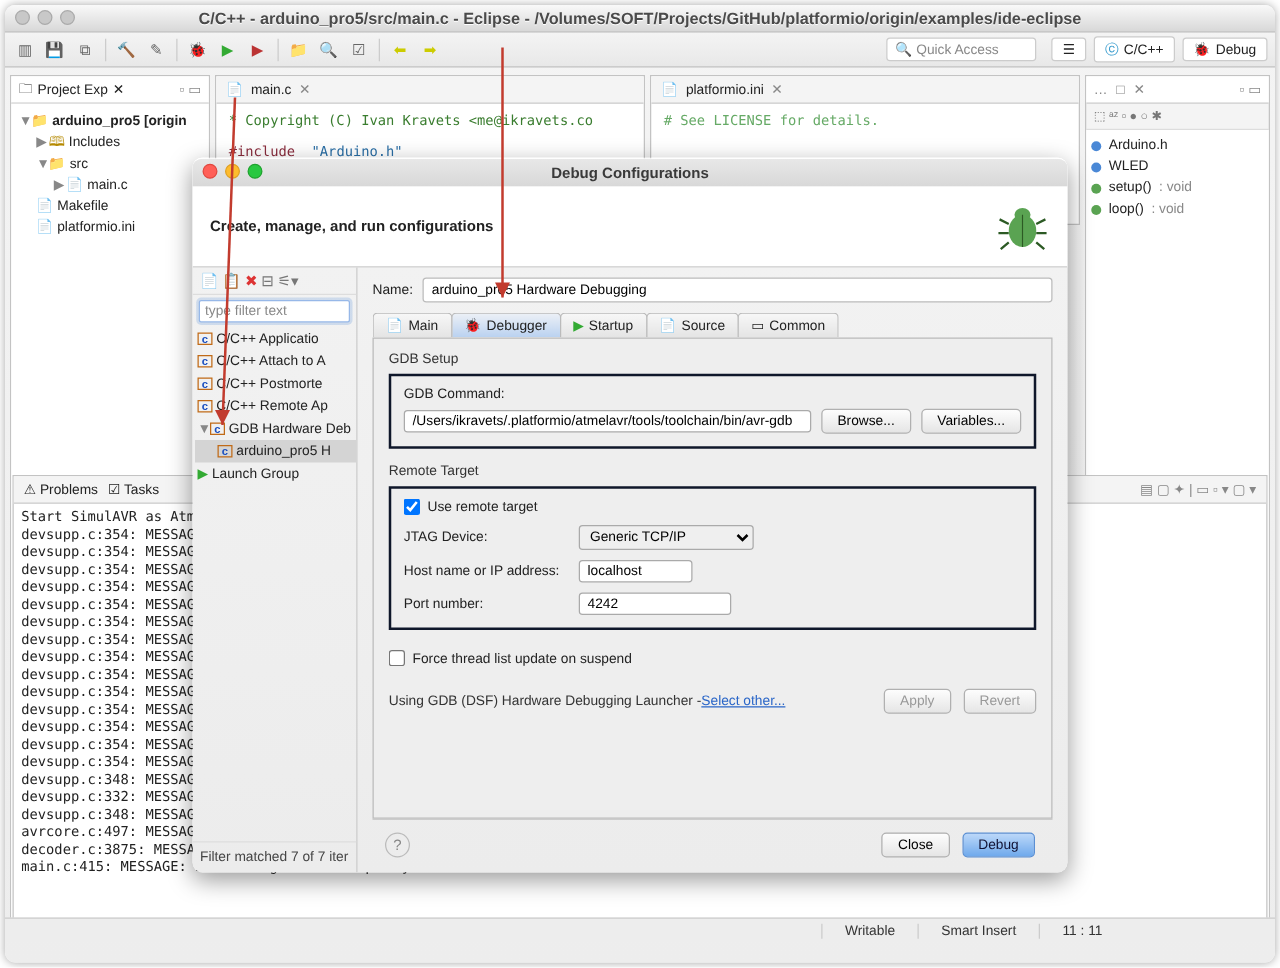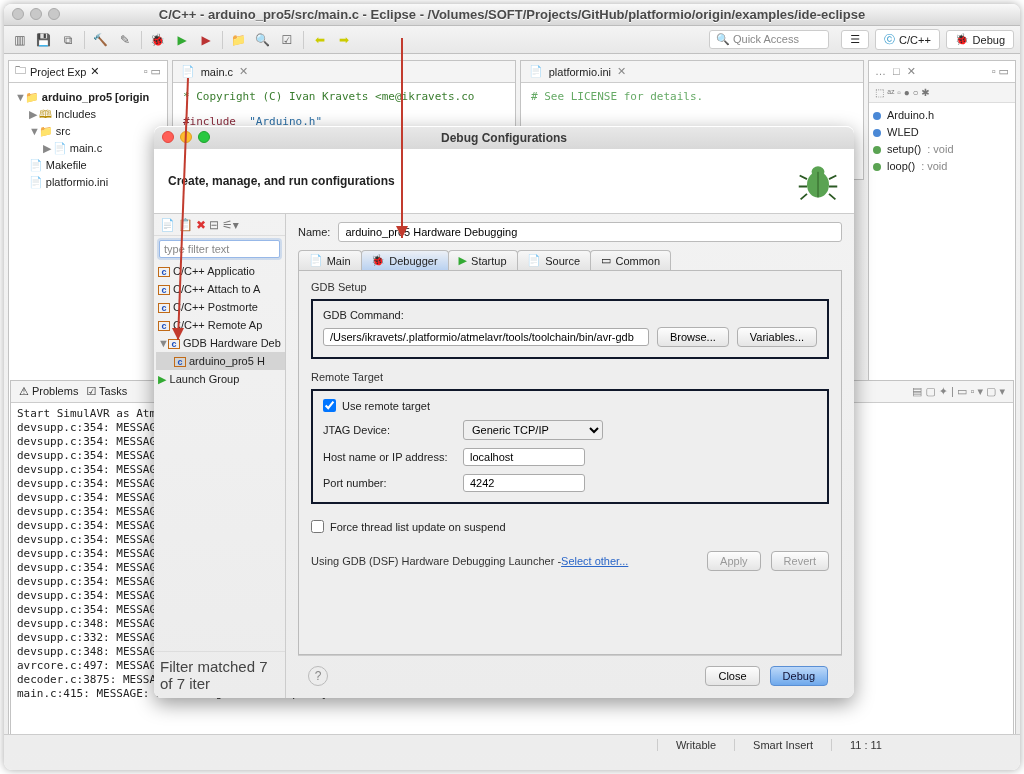--- a/index.html
+++ b/index.html
@@ -66,21 +66,21 @@
   .bug { width:44px; height:44px; }
   .dbody { flex:1; display:flex; min-height:0;}
   .dleft { width:132px; border-right:1px solid #ccc; display:flex; flex-direction:column;}
   .dleft .tbar{height:22px; display:flex; align-items:center; gap:3px; padding:0 6px; border-bottom:1px solid #ddd;}
   .dleft .tbar span{font-size:12px; color:#777;}
   .filterbox{margin:4px 5px; padding:2px 4px; font-size:11px; color:#888; border:1px solid #97b8e8; background:#fff; border-radius:2px; box-shadow:0 0 0 2px rgba(100,150,220,0.25);}
   .dtree{flex:1; font-size:11px; line-height:16px; overflow:hidden; padding:0 0 0 2px;}
   .dtree li{white-space:nowrap; padding:1px 2px;}
   .dtree li.sel{background:#d4d4d4;}
   .dtree .cbox{display:inline-block;width:12px;height:10px;border:1px solid #c06a17;color:#1b4fbf;font-size:9px;text-align:center;line-height:9px;font-weight:bold;margin-right:3px;}
-  .dfoot{padding:6px; border-top:1px solid #ddd; font-size:15px; color:#444;}
+  .dfoot{padding:6px; border-top:1px solid #ddd; font-size:11px; color:#444;}
 
   .dright { flex:1; display:flex; flex-direction:column; padding:8px 12px 0 12px;}
   .namerow { display:flex; align-items:center; gap:8px; margin-bottom:8px;}
   .namerow input{flex:1; padding:3px 6px; border:1px solid #bbb; border-radius:3px; font-size:11px;}
   .tabs { display:flex; }
   .tab { padding:3px 10px; background:linear-gradient(#f7f7f7,#e4e4e4); border:1px solid #bbb; border-bottom:none; border-radius:4px 4px 0 0; margin-right:-1px; font-size:11px; display:flex; align-items:center; gap:4px;}
   .tab.active{background:linear-gradient(#ecf0f6,#b9d1f0);}
   .tabbody{border:1px solid #bbb; flex:1; background:#eee; padding:10px 12px 8px 12px; overflow:auto;}
   .group{font-size:11px;}
   .group > legend{color:#333;padding-bottom:6px;display:block;font-size:11px;}
@@ -349,21 +349,21 @@
               <div class="checkbox">
                 <input type="checkbox" checked="" style="">
                 <span>Use remote target</span>
               </div>
               <div class="fldrow">
                 <label>JTAG Device:</label>
                 <select class="sel"><option>Generic TCP/IP</option></select>
               </div>
               <div class="fldrow">
                 <label>Host name or IP address:</label>
-                <input type="text" style="width: 122px;" value="localhost">
+                <input type="text" style="width: 91px;" value="localhost">
               </div>
               <div class="fldrow">
                 <label>Port number:</label>
                 <input type="text" style="width: 122px;" value="4242">
               </div>
             </div>
             <div class="norm checkbox">
               <input type="checkbox" style="">
               <span>Force thread list update on suspend</span>
             </div>

